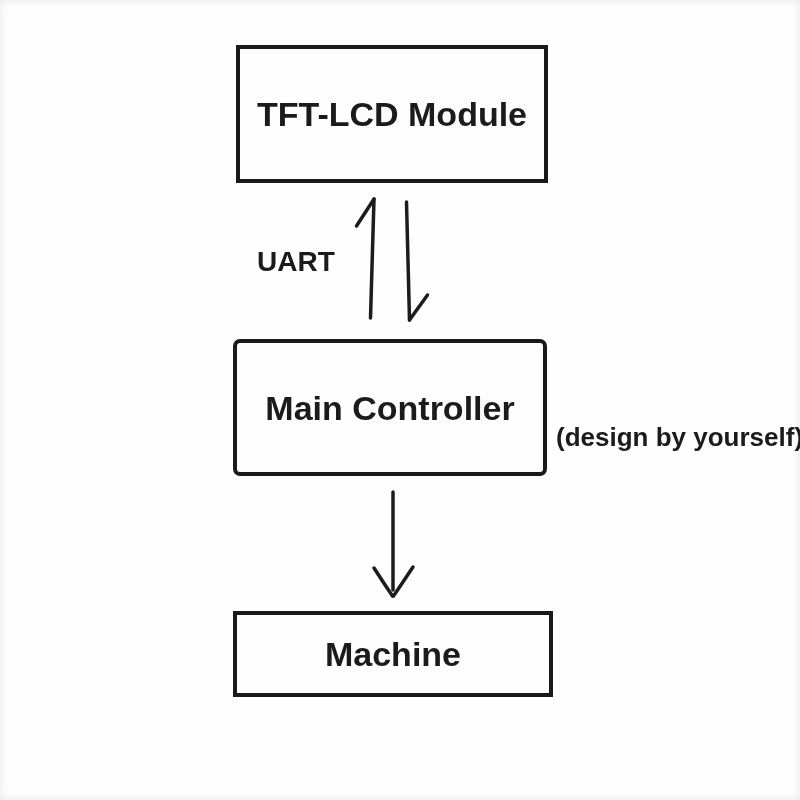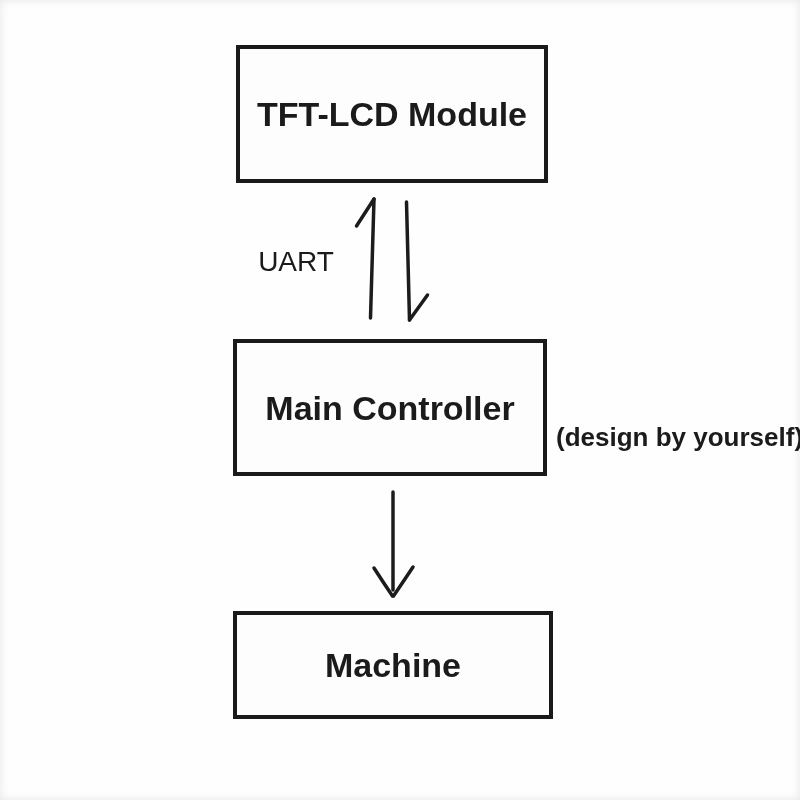--- a/index.html
+++ b/index.html
@@ -34,30 +34,30 @@
     line-height: 52px;
     white-space: nowrap;
     letter-spacing: 0px;
   }
   #node-tft {
     left: 236px; top: 45px;
     width: 312px; height: 138px;
   }
   #node-mcu {
     left: 233px; top: 339px;
-    width: 314px; height: 137px;
+    width: 314px; height: 137px; border-radius: 7px;
   }
   #node-machine {
     left: 233px; top: 611px;
-    width: 320px; height: 108px;
+    width: 320px; height: 86px;
   }
   .edge-label {
     position: absolute;
     color: #1b1b1b;
-    font-weight: 400;
+    font-weight: 700;
     font-size: 28px;
     line-height: 34px;
     white-space: nowrap;
   }
   #label-uart {
     left: 256px; top: 245px;
     width: 80px;
     text-align: center;
   }
   #label-commands {

